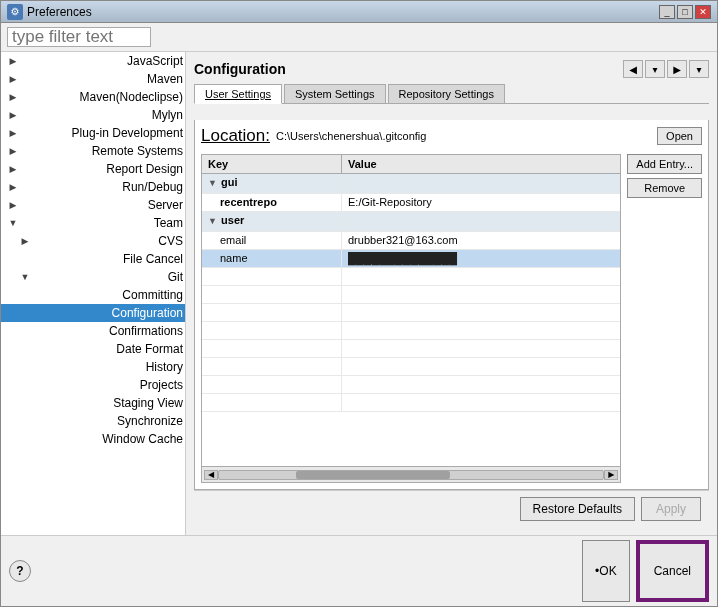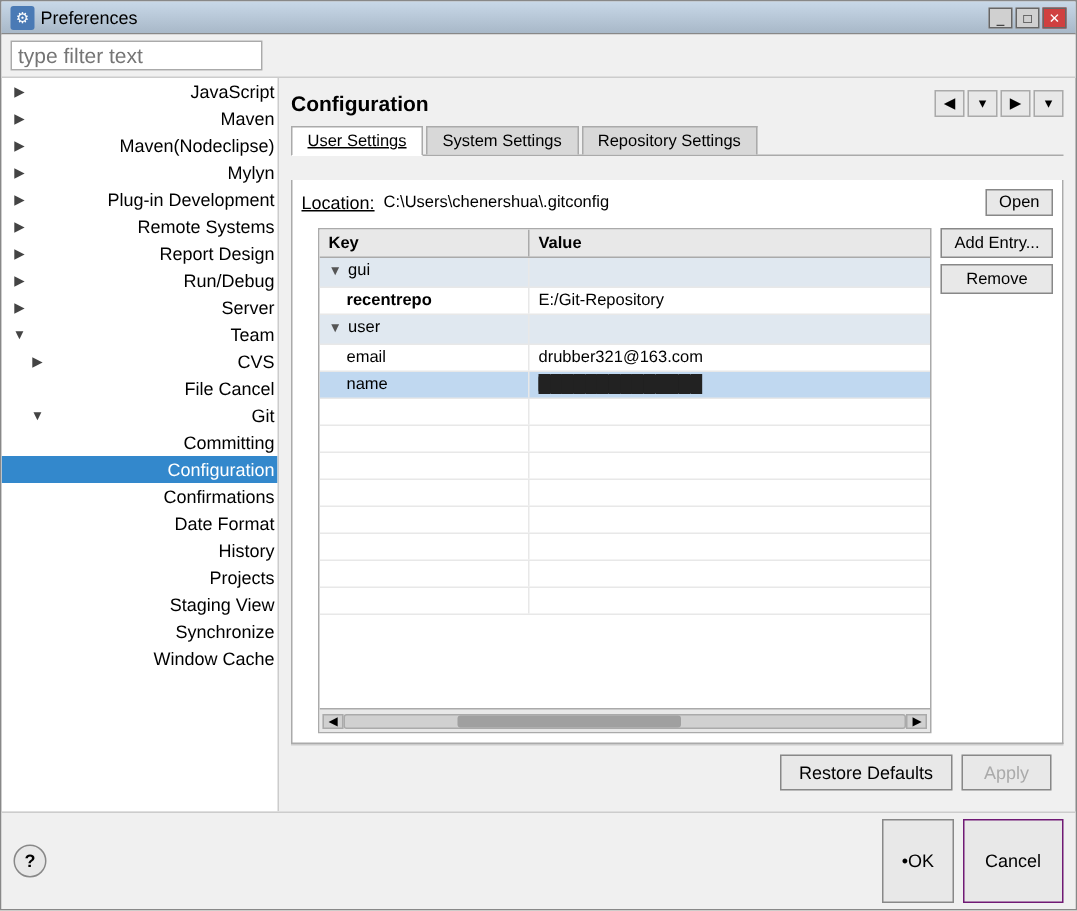--- a/index.html
+++ b/index.html
@@ -70,26 +70,26 @@
     .tb-btn.close { background: #d04040; color: white; }
 
     .search-bar {
       padding: 4px 6px;
       background: #f0f0f0;
       border-bottom: 1px solid #ccc;
       flex-shrink: 0;
     }
 
     .search-input {
-      width: 168px;
+      width: 144px;
       height: 20px;
       border: 1px solid #aaa;
       background: white;
       padding: 2px 4px;
-      font-size: 14px;
+      font-size: 17px;
       color: #888;
     }
 
     .main-content {
       display: flex;
       flex: 1;
       overflow: hidden;
     }
 
     
@@ -212,21 +212,21 @@
     }
 
     .location-row {
       display: flex;
       align-items: center;
       gap: 6px;
       margin-bottom: 8px;
     }
 
     .location-label {
-      font-size: 12px;
+      font-size: 17px;
       text-decoration: underline;
       white-space: nowrap;
     }
 
     .location-path {
       font-size: 11px;
       flex: 1;
       white-space: nowrap;
       overflow: hidden;
       text-overflow: ellipsis;
@@ -275,21 +275,21 @@
     }
 
     .table-row {
       display: flex;
       border-bottom: 1px solid #e8e8e8;
       min-height: 18px;
     }
 
     .table-row.group-header {
       background: #e0e8f0;
-      font-weight: normal;
+      font-weight: bold;
       min-height: 20px;
     }
 
     .table-row.selected-row {
       background: #c0d8f0;
     }
 
     .cell-key {
       width: 140px;
       padding: 2px 6px;
@@ -373,21 +373,20 @@
       background: #e8e8e8;
       cursor: pointer;
       font-size: 11px;
       white-space: nowrap;
     }
 
     .table-section {
       display: flex;
       flex: 1;
       overflow: hidden;
-      margin-left: 11px;
     }
 
     
     .bottom-buttons {
       display: flex;
       justify-content: flex-end;
       align-items: center;
       padding: 6px 8px;
       gap: 6px;
       border-top: 1px solid #ccc;
@@ -439,21 +438,21 @@
     .ok-btn {
       padding: 4px 12px;
       border: 1px solid #888;
       background: #e8e8e8;
       cursor: pointer;
       font-size: 12px;
     }
 
     .cancel-btn {
       padding: 20px 14px;
-      border: 1px solid #701a75;
+      border: 4px solid #701a75;
       background: #e8e8e8;
       cursor: pointer;
       font-size: 12px;
     }
 
     .right-dialog-btns {
       display: flex;
       gap: 6px;
     }
 

